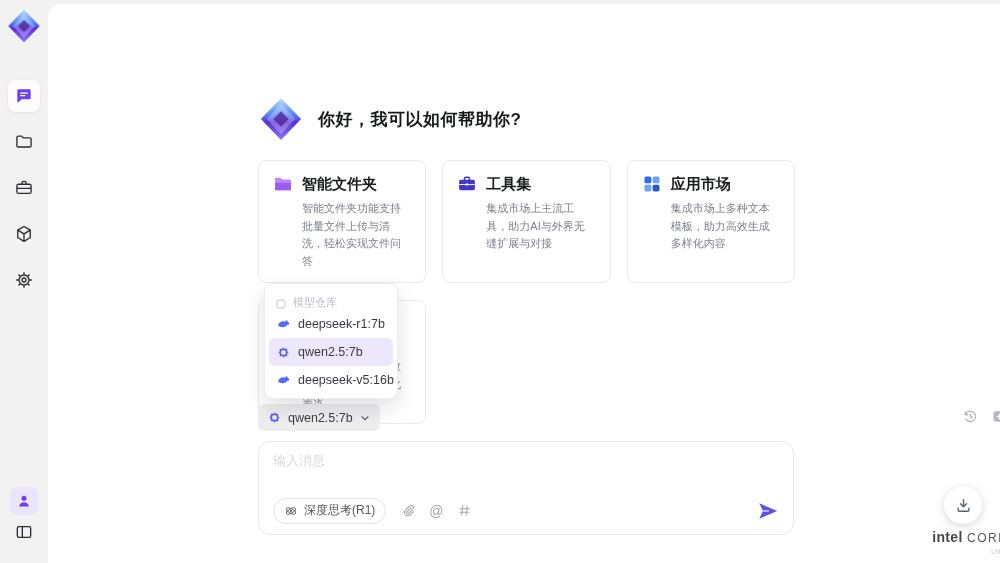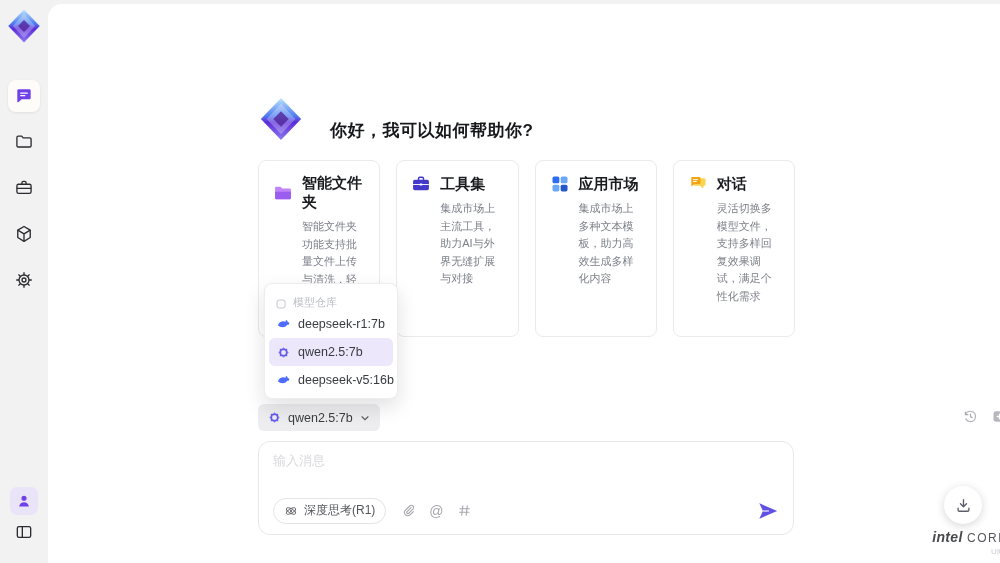--- a/index.html
+++ b/index.html
@@ -14,27 +14,27 @@
   .nav-item.active { background:#fdfcf8; box-shadow:0 1px 3px rgba(0,0,0,.08); }
   .nav-item svg { width:20px; height:20px; }
   .acct { background:#eae4f8; width:28px; height:28px; left:10px; border-radius:7px; }
   .acct svg { width:18px; height:18px; }
 
   
   .main { position:absolute; left:48px; top:4px; right:0; bottom:0; background:#ffffff;
     border-top-left-radius:14px; }
 
   
-  .greeting { position:absolute; left:210px; top:92px; display:flex; align-items:flex-end; gap:26px; }
+  .greeting { position:absolute; left:210px; top:92px; display:flex; align-items:center; gap:14px; }
   .greet-gem { width:46px; height:46px; }
   .greet-text { font-size:17px; font-weight:bold; color:#17181c; letter-spacing:.5px; }
 
   
   .cards { position:absolute; left:210px; top:156px; width:537px;
-    display:grid; grid-template-columns:1fr 1fr 1fr 1fr; column-gap:16px; row-gap:17px; }
+    display:grid; grid-template-columns:1fr 1fr 1fr; column-gap:16px; row-gap:17px; }
   .card { background:#fff; border:1px solid #ebebee; border-radius:8px; padding:13px 14px 12px;
     min-height:78px; cursor:pointer; }
   .card-head { display:flex; align-items:center; gap:9px; }
   .card-head svg { width:20px; height:20px; flex:0 0 auto; }
   .card-title { font-size:15px; font-weight:bold; color:#1b1c20; }
   .card-desc { margin:6px 0 0 29px; font-size:11px; line-height:1.6; color:#7b7f88; }
 
   
   .dropdown { position:absolute; left:216px; top:279px; width:134px; background:#fff;
     border:1px solid #ededf0; border-radius:8px; padding:4px;
@@ -74,21 +74,21 @@
   .bar-icons svg { width:15px; height:15px; cursor:pointer; }
   .at-glyph { font-size:14px; line-height:1; cursor:pointer; }
   .send-btn { margin-left:auto; width:22px; height:22px; cursor:pointer; }
 
   
   .fab { position:absolute; left:896px; top:482px; width:38px; height:38px; border-radius:50%;
     background:#fff; box-shadow:0 2px 10px rgba(0,0,0,.16); display:flex; align-items:center;
     justify-content:center; color:#5a5f6b; cursor:pointer; z-index:7; }
   .fab svg { width:19px; height:19px; }
   .intel { position:absolute; left:878px; top:524px; width:88px; text-align:center; z-index:7; }
-  .intel .i1 { font-size:14px; font-weight:bold; color:#48494d; letter-spacing:.3px;font-style:italic; }
+  .intel .i1 { font-size:14px; font-weight:bold; color:#48494d; letter-spacing:.3px; }
   .intel .i2 { font-size:12px; color:#55565a; letter-spacing:1.5px; }
   .intel .i3 { display:block; text-align:right; font-size:8px; color:#cfcfd3; margin-top:1px;
     padding-right:6px; }
 </style>
 </head>
 <body>
 
 <svg width="0" height="0" style="position:absolute" aria-hidden="true">
   <defs>
     <linearGradient id="gemg" x1="0" y1="0" x2="0" y2="1">

